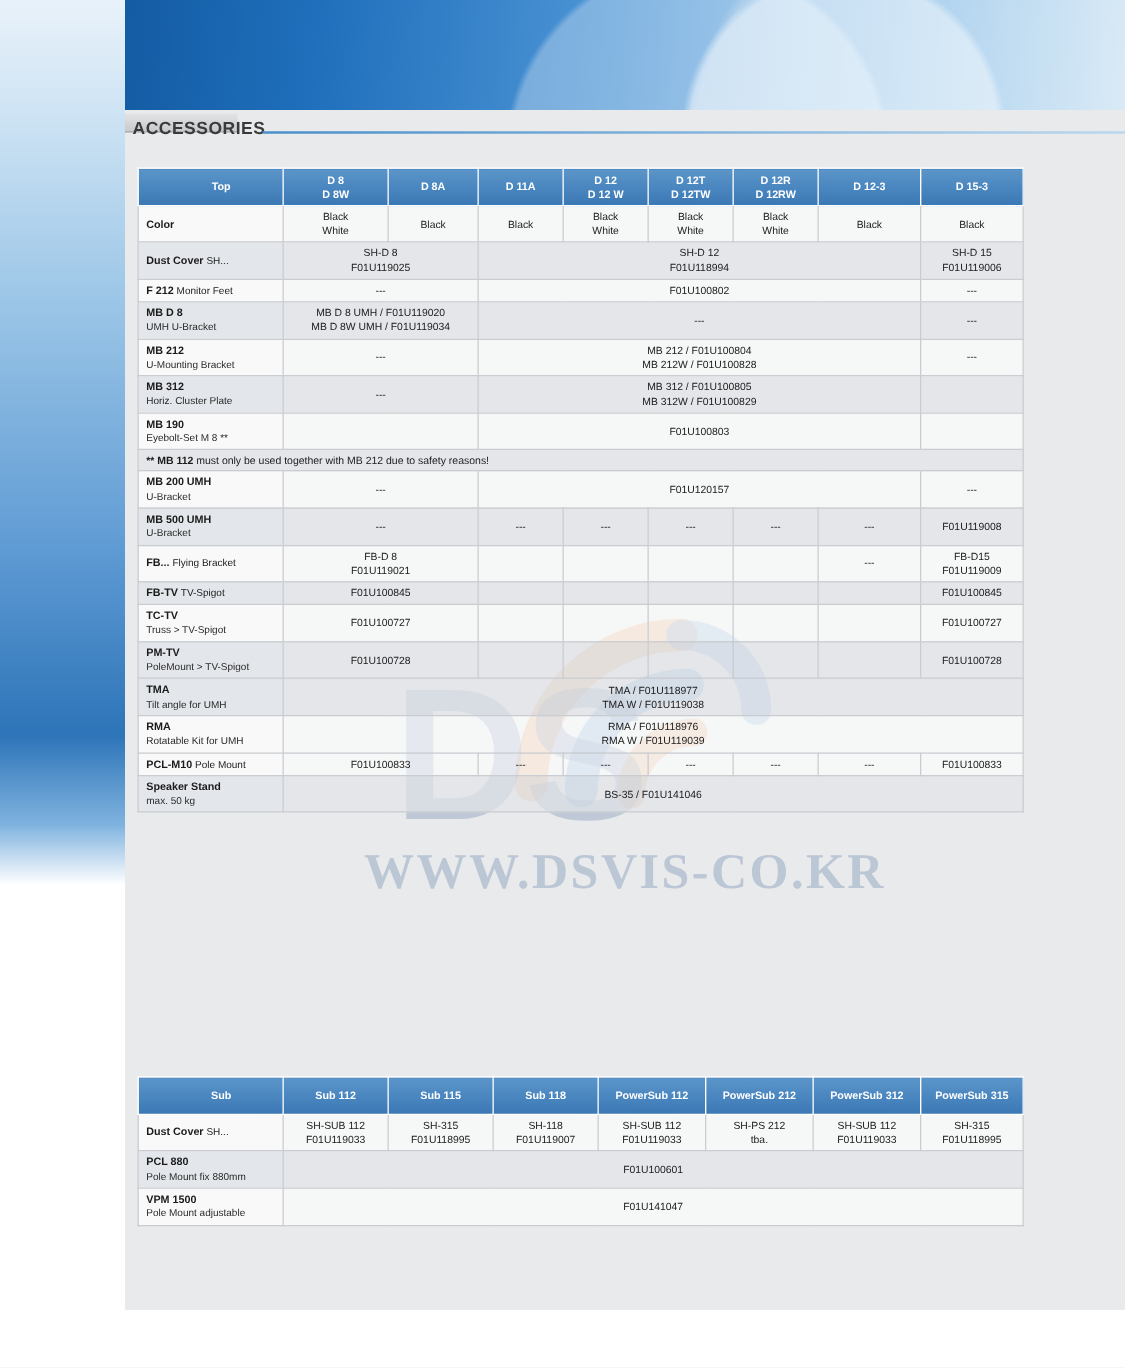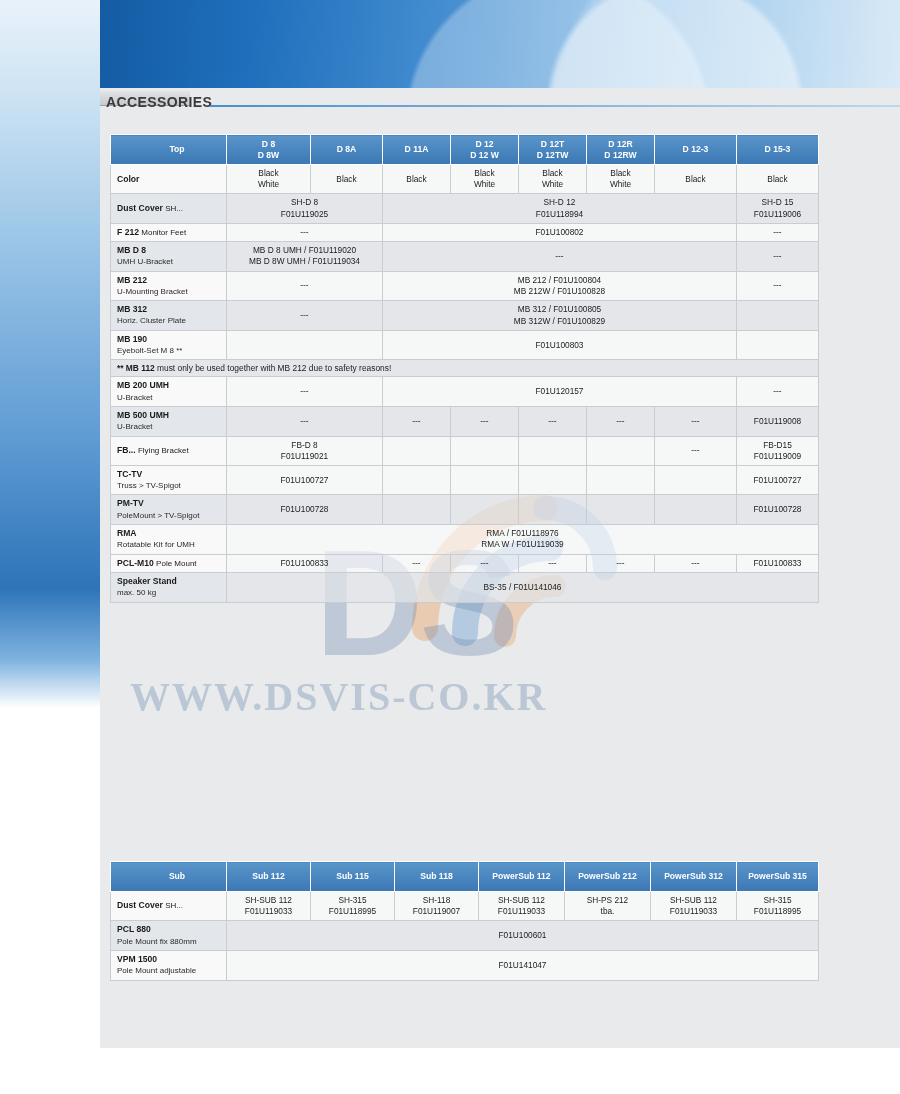--- a/index.html
+++ b/index.html
@@ -53,21 +53,21 @@
     position:absolute; left:110px; top:17px; width:690px; height:2px;
     background:linear-gradient(90deg,#4a8fc9,#bcd8ee);
   }
   
   .wm-wrap{
     position:absolute; left:0; top:0; width:800px; height:704px;
     pointer-events:none; overflow:hidden;
   }
   .wm-text{
     position:absolute; left:30px; top:585px; width:740px;
-    text-align:left;
+    text-align:center;
     font-family:"Liberation Serif", serif;
     font-weight:bold; font-size:40px;
     color:rgba(150,170,195,.55);
     letter-spacing:2px;
     white-space:nowrap;
   }
   .wm-ds{
     position:absolute; left:215px; top:440px;
     font-family:"Liberation Sans", sans-serif;
     font-weight:bold; font-size:150px; line-height:1;
@@ -254,20 +254,30 @@
           <td class="rowhead"><span class="strong">FB...</span> <span class="inline">Flying Bracket</span></td>
           <td class="c" colspan="2">FB-D 8<br>F01U119021</td>
           <td class="c"></td>
           <td class="c"></td>
           <td class="c"></td>
           <td class="c"></td>
           <td class="c">---</td>
           <td class="c">FB-D15<br>F01U119009</td>
         </tr>
 
+        <tr class="alt">
+          <td class="rowhead"><span class="strong">FB-TV</span> <span class="inline">TV-Spigot</span></td>
+          <td class="c" colspan="2">F01U100845</td>
+          <td class="c"></td>
+          <td class="c"></td>
+          <td class="c"></td>
+          <td class="c"></td>
+          <td class="c"></td>
+          <td class="c">F01U100845</td>
+        </tr>
 
         <tr>
           <td class="rowhead"><span class="strong">TC-TV</span><br><span class="sub">Truss &gt; TV-Spigot</span></td>
           <td class="c" colspan="2">F01U100727</td>
           <td class="c"></td>
           <td class="c"></td>
           <td class="c"></td>
           <td class="c"></td>
           <td class="c"></td>
           <td class="c">F01U100727</td>
@@ -278,20 +288,24 @@
           <td class="c" colspan="2">F01U100728</td>
           <td class="c"></td>
           <td class="c"></td>
           <td class="c"></td>
           <td class="c"></td>
           <td class="c"></td>
           <td class="c">F01U100728</td>
         </tr>
 
 
+        <tr class="alt">
+          <td class="rowhead"><span class="strong">TMA</span><br><span class="sub">Tilt angle for UMH</span></td>
+          <td class="c" colspan="8">TMA / F01U118977<br>TMA W / F01U119038</td>
+        </tr>
 
         <tr>
           <td class="rowhead"><span class="strong">RMA</span><br><span class="sub">Rotatable Kit for UMH</span></td>
           <td class="c" colspan="8">RMA / F01U118976<br>RMA W / F01U119039</td>
         </tr>
 
 
         <tr>
           <td class="rowhead"><span class="strong">PCL-M10</span> <span class="inline">Pole Mount</span></td>
           <td class="c" colspan="2">F01U100833</td>

